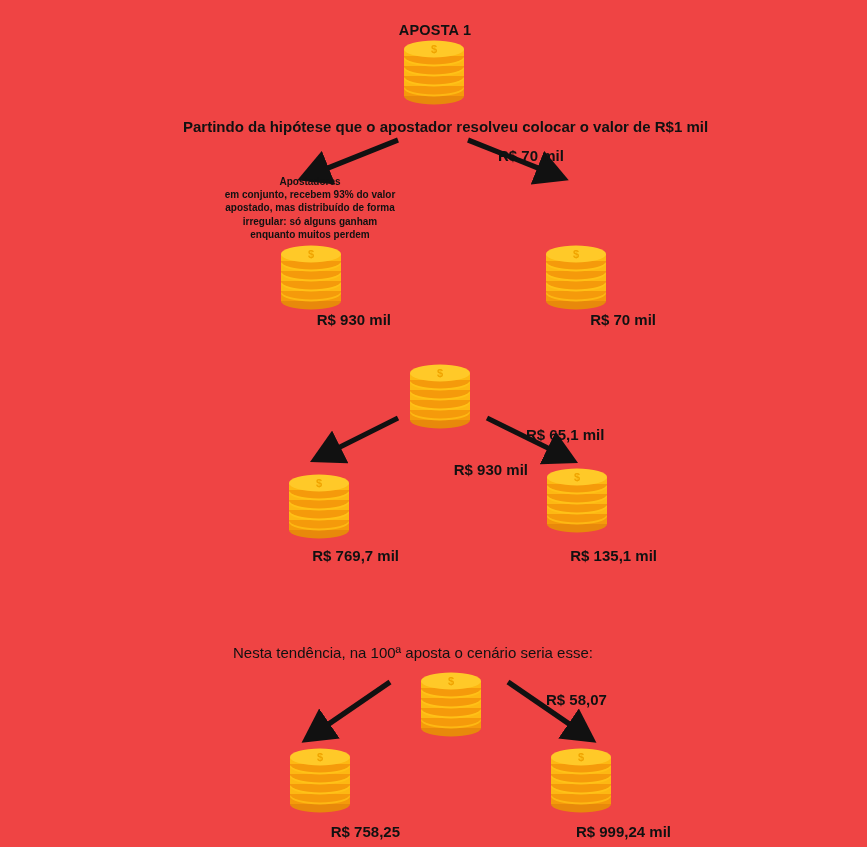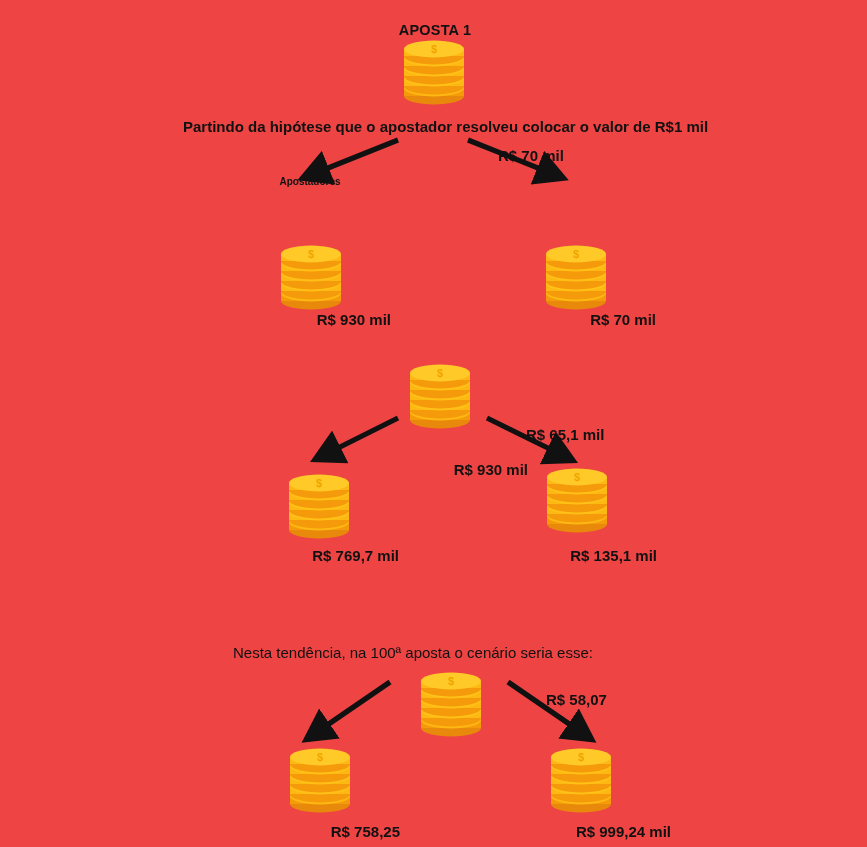--- a/index.html
+++ b/index.html
@@ -118,20 +118,21 @@
       </g>
     </svg>
   </div>
 
   <div class="abs top-note" style="left:183px; top:118px; width:500px;">Partindo da hipótese que o apostador resolveu colocar o valor de R$1 mil</div>
 
   <div class="abs flow-label" style="left:498px; top:147px;">R$ 70 mil</div>
 
   <div class="abs caption" style="left:220px; top:175px; width:180px;">
     <span class="cap-title">Apostadores</span>
+    <span>em conjunto, recebem 93% do valor apostado, mas distribuído de forma irregular: só alguns ganham enquanto muitos perdem</span>
   </div>
 
 
   <div class="abs" style="left:275px; top:243px;">
     <svg class="coins" width="72" height="68" viewBox="0 0 72 68">
       <ellipse cx="36" cy="58" rx="30" ry="8.5" fill="#E8890B"></ellipse>
       <rect x="6" y="50" width="60" height="8" fill="#F59A0B"></rect>
       <ellipse cx="36" cy="50" rx="30" ry="8.5" fill="#FDB813"></ellipse>
       <ellipse cx="36" cy="48" rx="30" ry="8.5" fill="#F59A0B"></ellipse>
       <rect x="6" y="40" width="60" height="8" fill="#FDB813"></rect>

